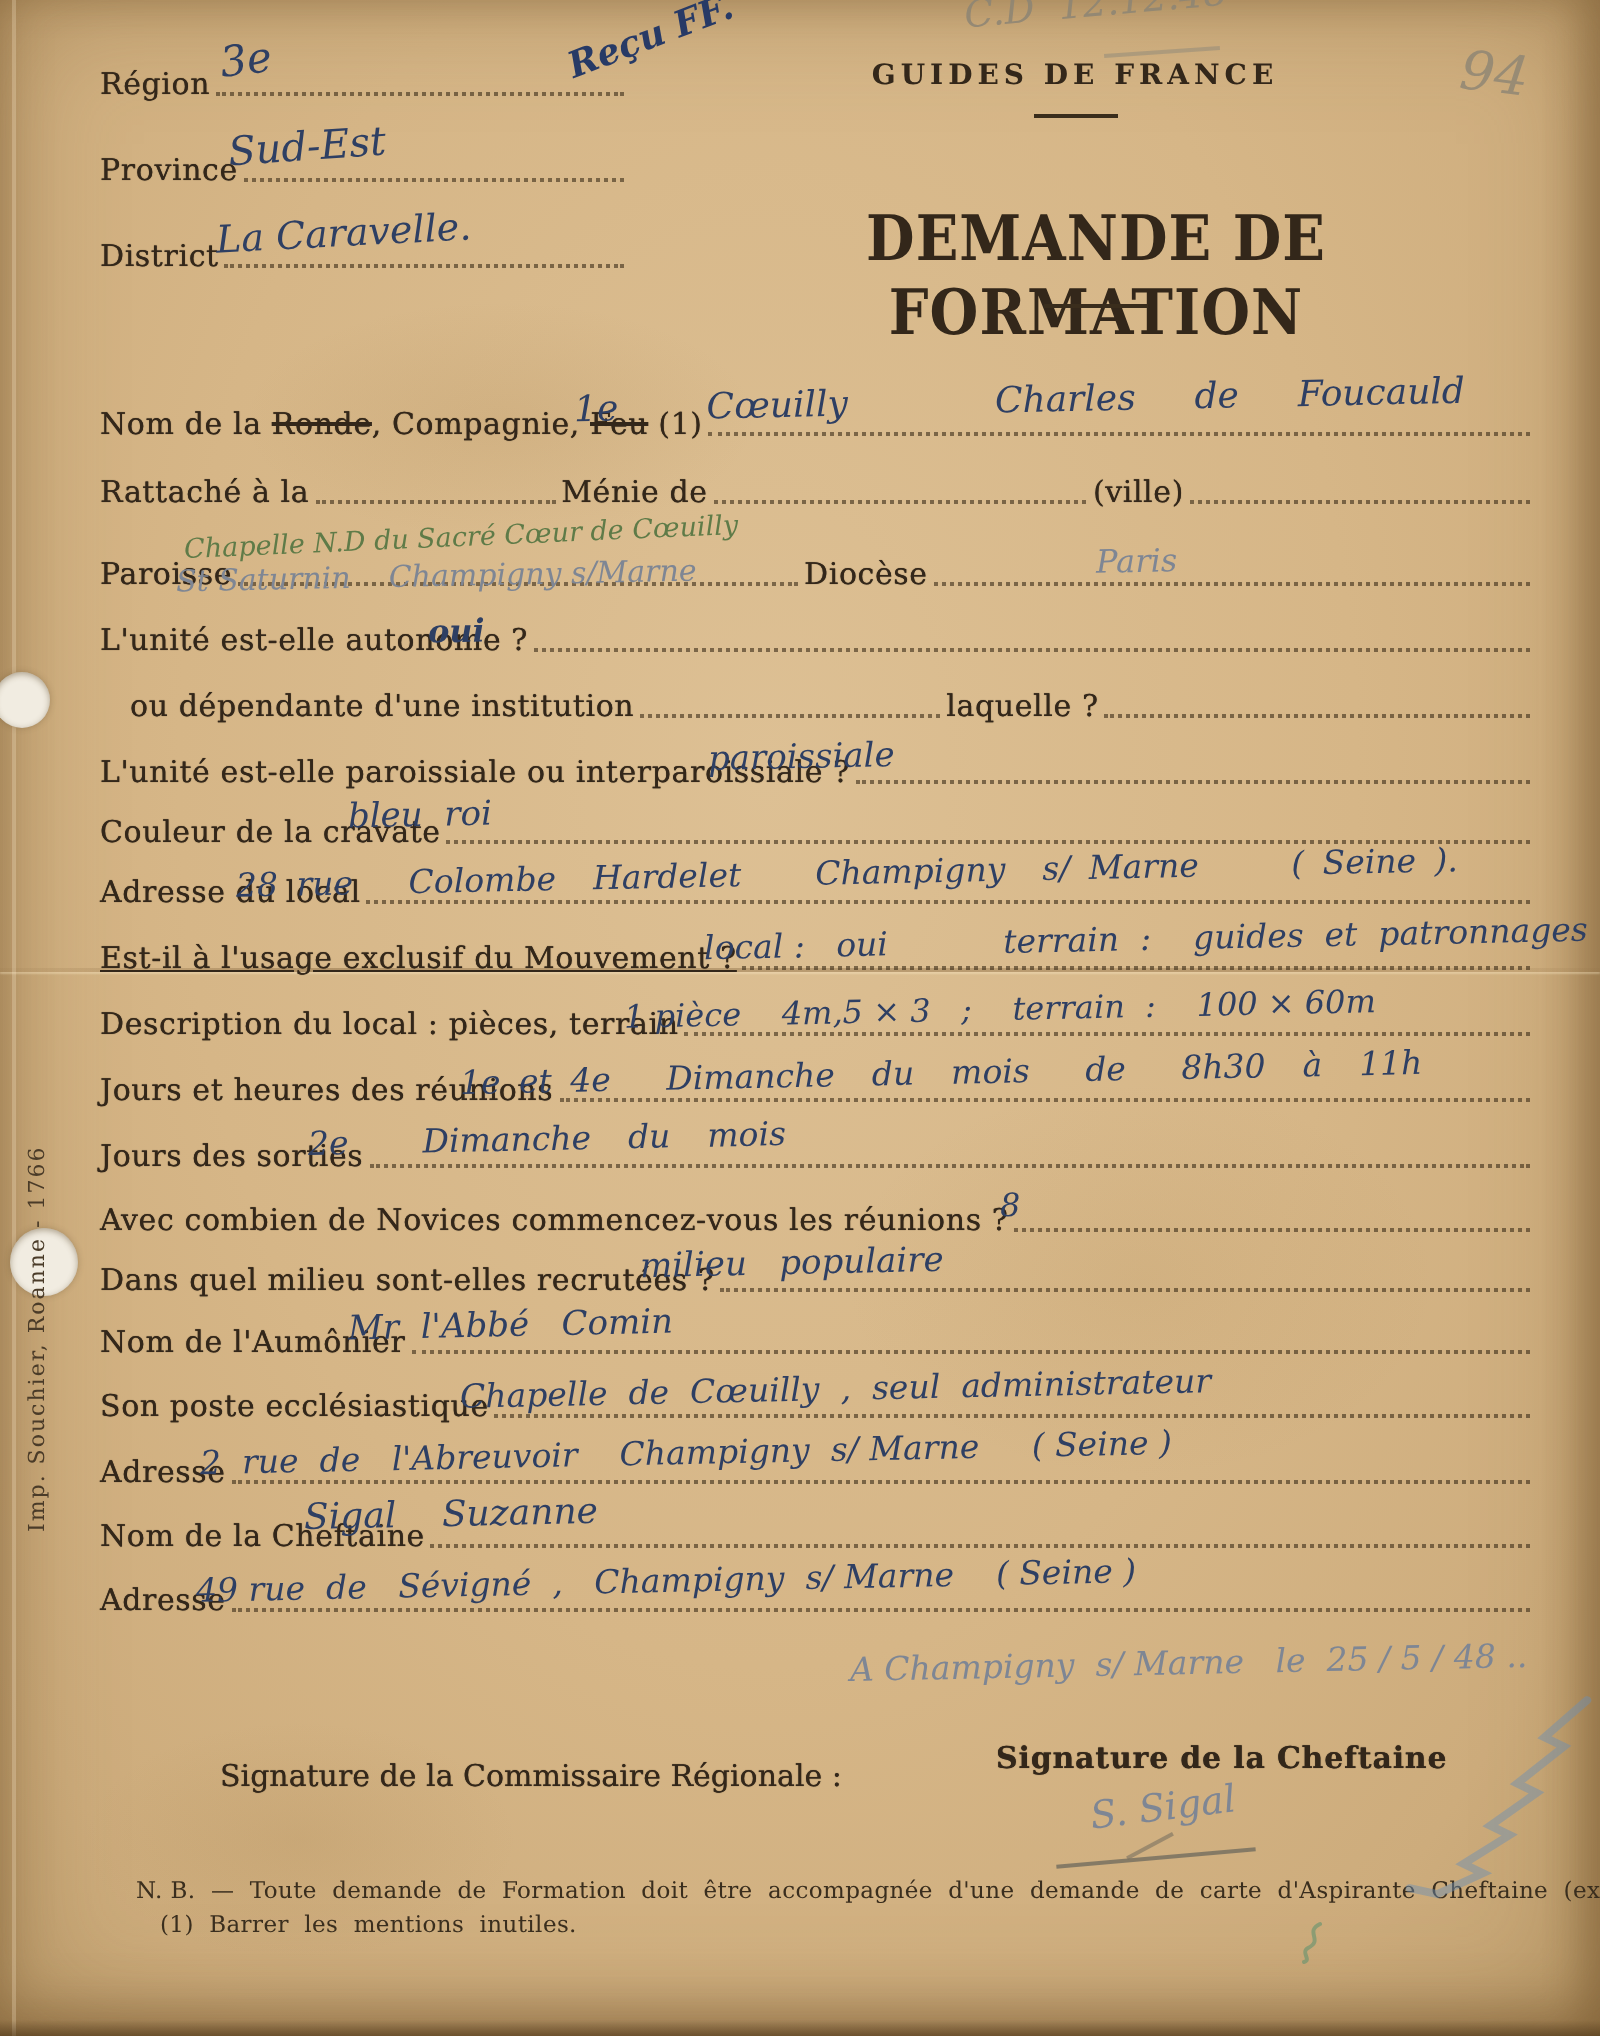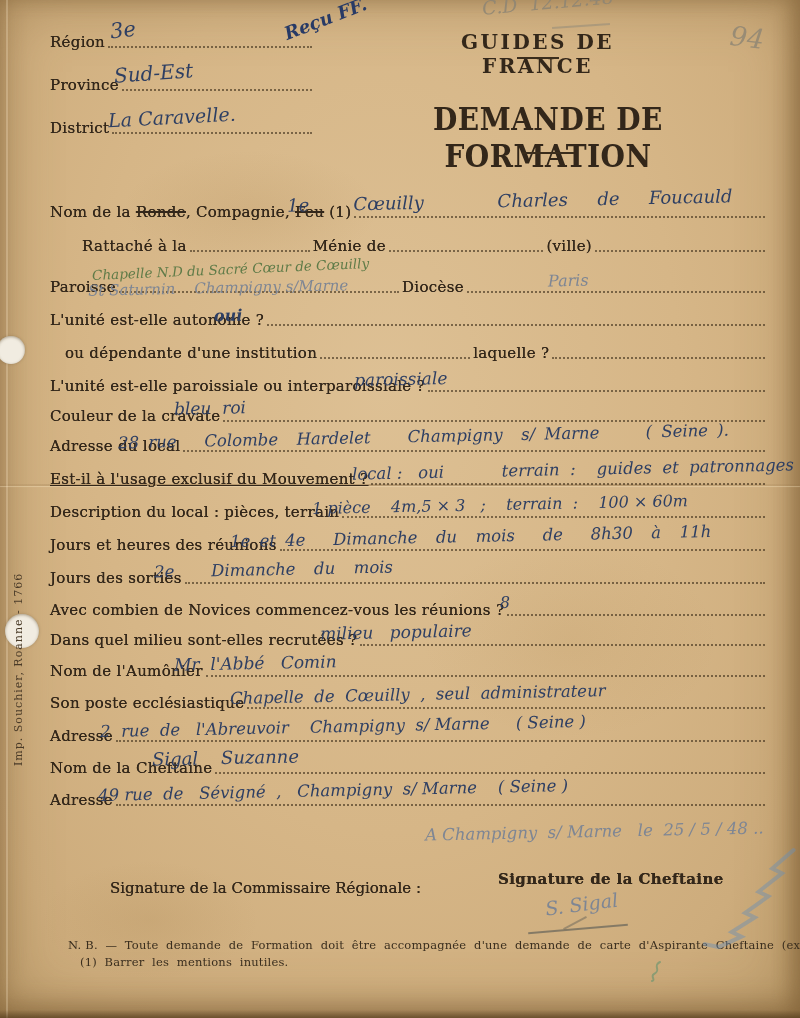--- a/index.html
+++ b/index.html
@@ -32,21 +32,21 @@
   .dots.w170{flex:0 0 170px;}
   .dots.w280{flex:0 0 280px;}
 
   .hw{position:absolute;font-style:italic;color:#2e3f63;white-space:pre;
     transform:rotate(-1.2deg);font-family:"DejaVu Serif",serif;}
   .hw.pencil{color:#8d8574;}
   .hw.graysig{color:#7e8694;}
   .hw.green{color:#5f7b48;}
 
   .org-title{position:absolute;left:420px;width:235px;top:30px;text-align:center;
-    font-weight:bold;font-size:20px;letter-spacing:2.5px;}
+    font-weight:bold;font-size:14px;letter-spacing:2.5px;}
   .dash{position:absolute;height:2px;background:#3a2d1c;}
   .main-title{position:absolute;left:395px;width:306px;top:105px;text-align:center;
     font-weight:bold;font-size:28px;letter-spacing:.5px;transform:scaleY(1.12);}
   .sig-label{position:absolute;font-size:15px;text-shadow:0 0 .4px #33271a;}
   .footer-note{position:absolute;font-size:11.5px;letter-spacing:.2px;color:#3a2e1e;white-space:pre;}
   .printer{position:absolute;left:12px;top:552px;height:235px;font-size:11px;color:#4a3b28;
     letter-spacing:1px;writing-mode:vertical-rl;transform:rotate(180deg);text-align:center;}
   .sigline{position:absolute;background:rgba(120,113,96,.85);height:2px;}
 </style>
 </head>
@@ -93,21 +93,21 @@
   <div class="row" style="top:203px;text-align:center;">
     <span class="lbl">Nom de la </span>
       <span class="lbl struck">Ronde</span>
       <span class="lbl">, Compagnie, </span>
       <span class="lbl struck">Feu</span>
       <span class="lbl"> (1)</span>
       <span class="dots"></span>
   </div>
   <div class="hw" style="left:287px;top:190px;font-size:18px;word-spacing:9px;">1e   Cœuilly     Charles  de  Foucauld</div>
 
-  <div class="row" style="top:237px;margin-left:32px;">
+  <div class="row" style="top:237px;">
     <span class="lbl">Rattaché à la</span>
       <span class="dots w120"></span>
       <span class="lbl">Ménie de</span>
       <span class="dots"></span>
       <span class="lbl">(ville)</span>
       <span class="dots w170"></span>
   </div>
 
   <div class="row" style="top:278px;">
     <span class="lbl">Paroisse</span>

